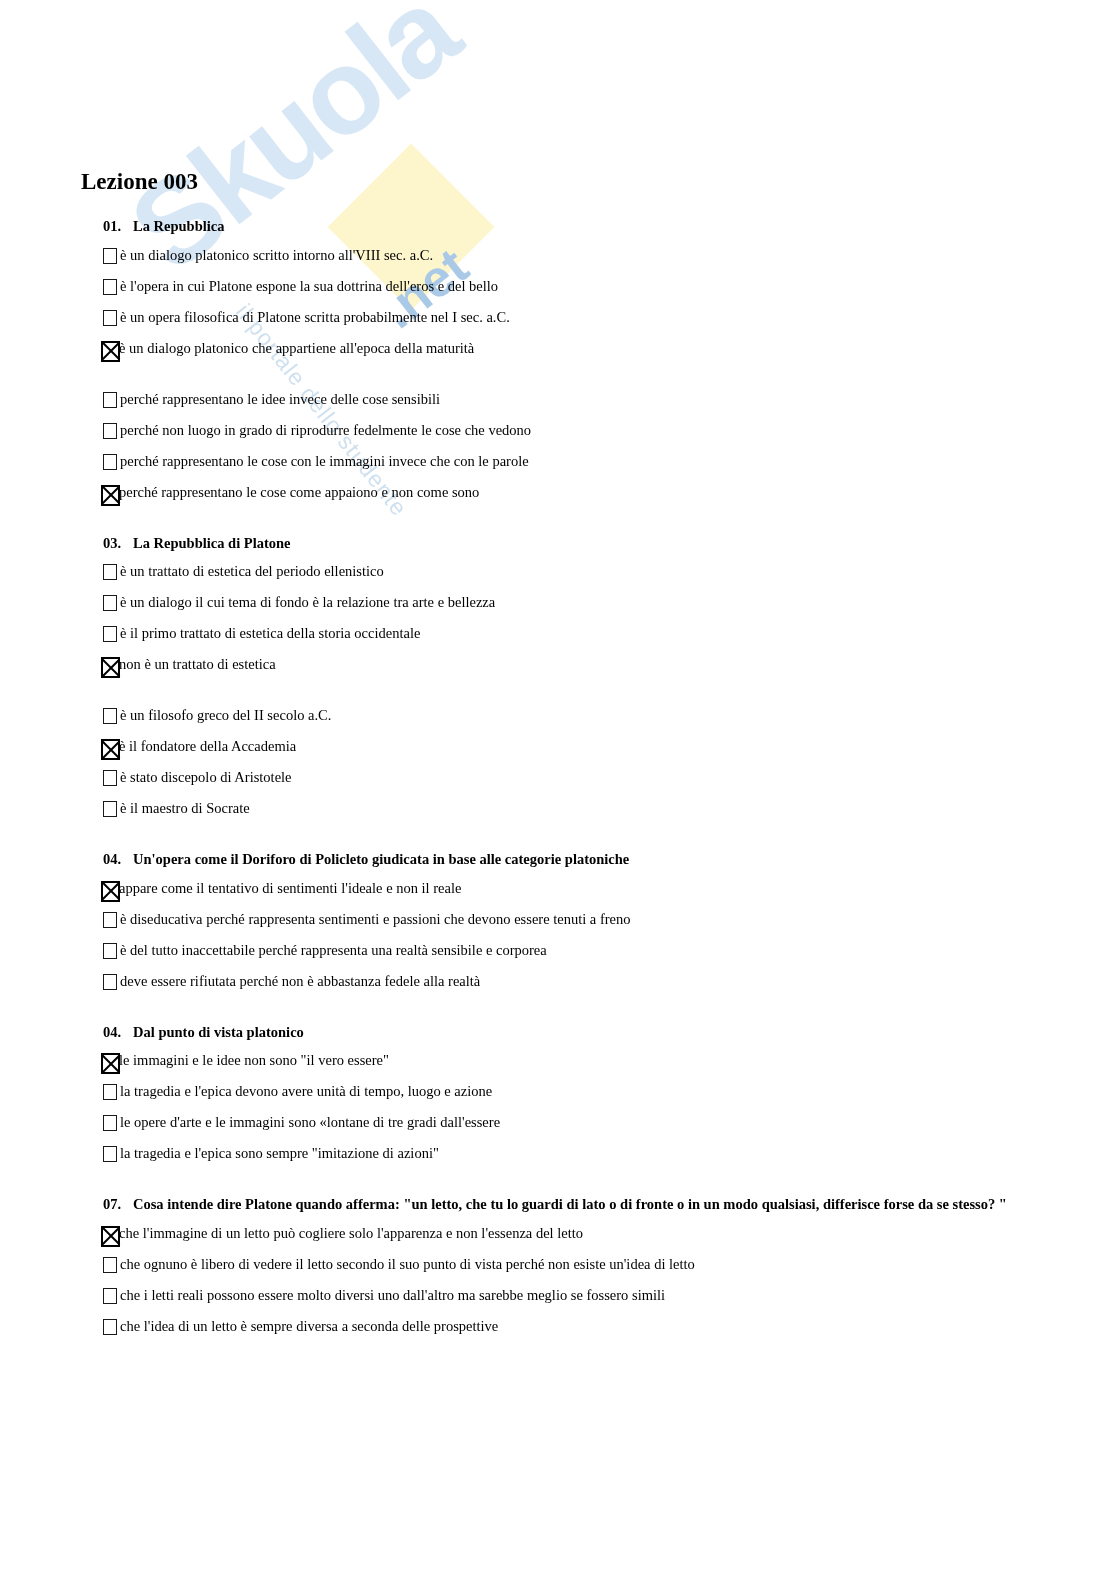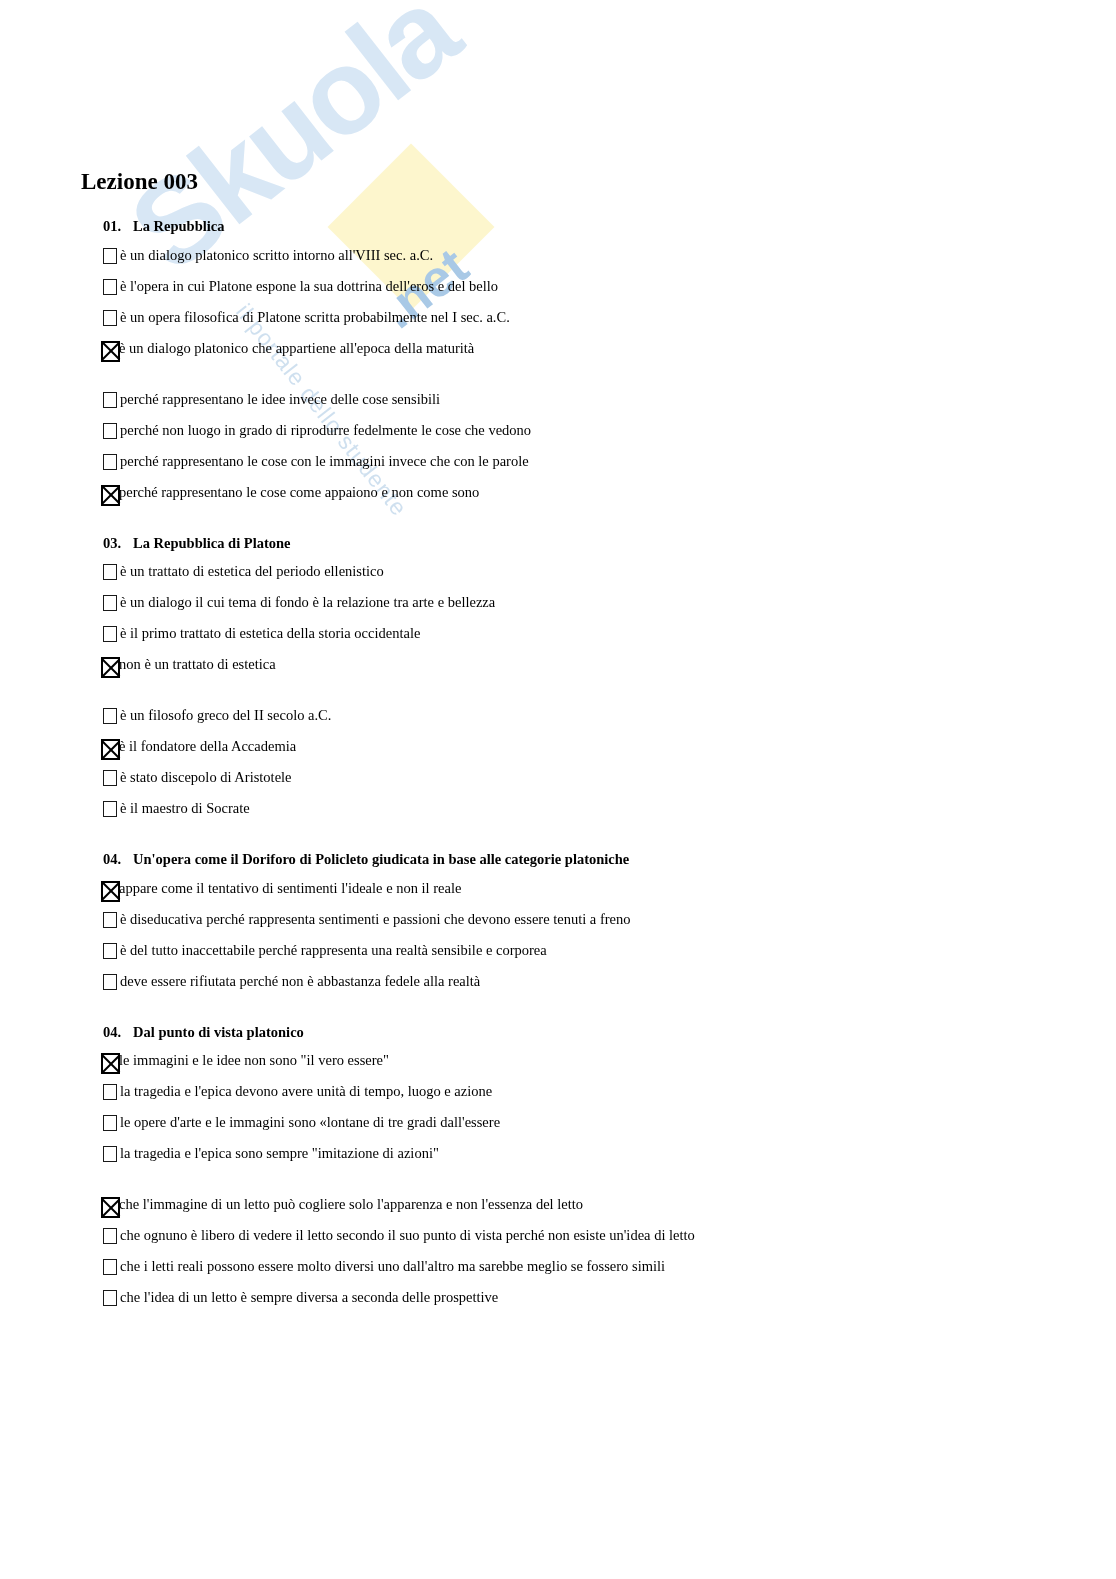--- a/index.html
+++ b/index.html
@@ -274,20 +274,21 @@
         <div class="answer-row">
           <span class="cbx"></span>
           <span class="answer-text">le opere d'arte e le immagini sono «lontane di tre gradi dall'essere</span>
         </div>
         <div class="answer-row">
           <span class="cbx"></span>
           <span class="answer-text">la tragedia e l'epica sono sempre "imitazione di azioni"</span>
         </div>
       </div>
       <div class="question-block q07">
+        <div class="question-header"><span class="q-num">07.</span><span>Cosa intende dire Platone quando afferma: "un letto, che tu lo guardi di lato o di fronte o in un modo qualsiasi, differisce forse da se stesso? "</span></div>
         <div class="answer-row">
           <span class="cbx checked"></span>
           <span class="answer-text">che l'immagine di un letto può cogliere solo l'apparenza e non l'essenza del letto</span>
         </div>
         <div class="answer-row">
           <span class="cbx"></span>
           <span class="answer-text">che ognuno è libero di vedere il letto secondo il suo punto di vista perché non esiste un'idea di letto</span>
         </div>
         <div class="answer-row">
           <span class="cbx"></span>

